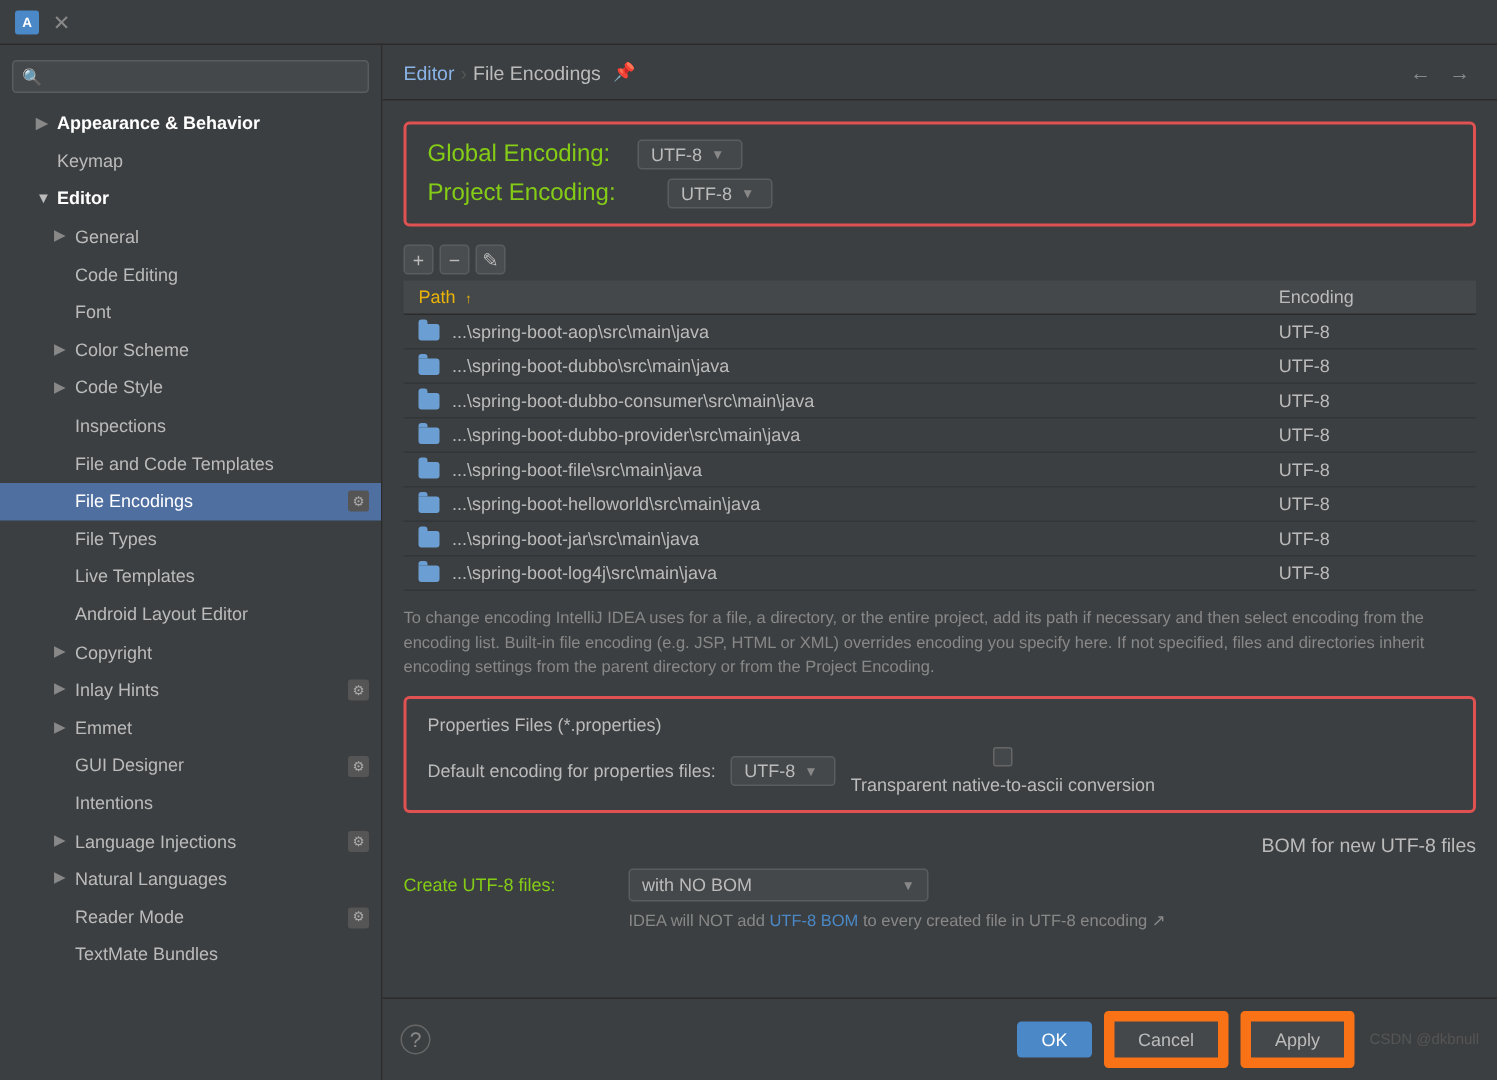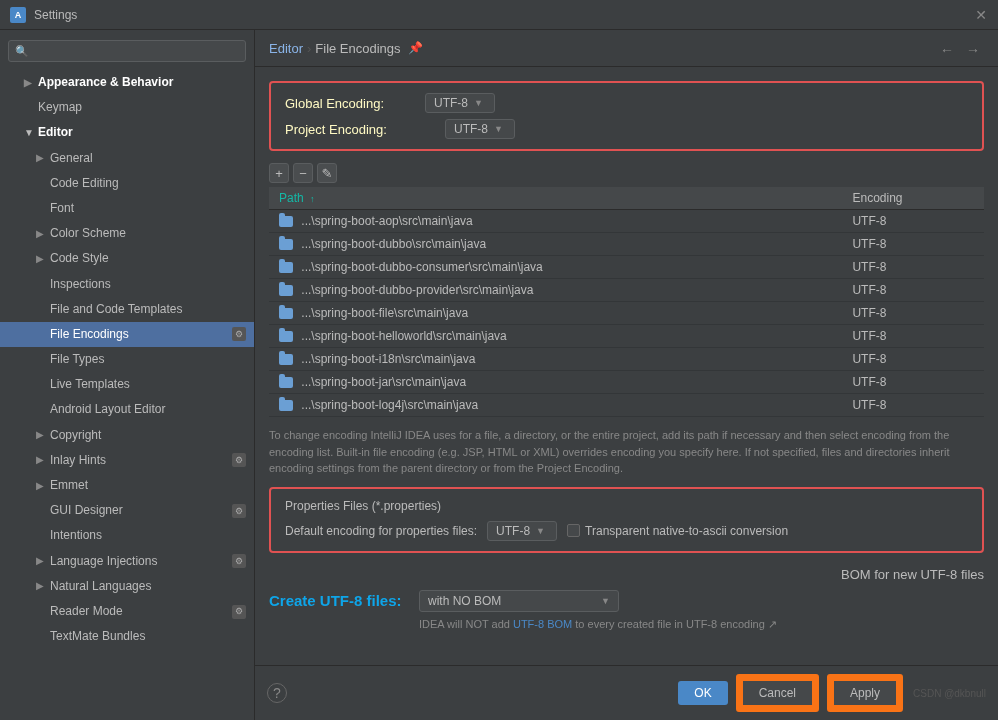--- a/index.html
+++ b/index.html
@@ -172,22 +172,22 @@
       background: #3c3f41;
     }
     .encoding-row {
       display: flex;
       align-items: center;
       margin-bottom: 6px;
     }
     .encoding-row:last-child { margin-bottom: 0; gap: 20px; }
     .encoding-label {
       width: 140px;
-      color: #fef9c3;
-      font-size: 13px;
+      color: #84cc16;
+      font-size: 16px;
     }
     .encoding-select {
       background: #45484a;
       border: 1px solid #5a5d5f;
       border-radius: 3px;
       color: #bbbbbb;
       font-size: 12px;
       padding: 2px 8px;
       display: flex;
       align-items: center;
@@ -222,21 +222,21 @@
       font-size: 12px;
     }
     .encoding-table th {
       background: #45484a;
       color: #bbbbbb;
       text-align: left;
       padding: 4px 10px;
       border-bottom: 1px solid #2b2b2b;
       font-weight: normal;
     }
-    .encoding-table th.sorted { color: #14b8a6; }
+    .encoding-table th.sorted { color: #eab308; }
     .encoding-table td {
       padding: 4px 10px;
       border-bottom: 1px solid #333638;
       color: #bbbbbb;
     }
     .folder-icon {
       display: inline-block;
       width: 14px;
       height: 11px;
       background: #6b9fd4;
@@ -280,20 +280,21 @@
       display: flex;
       align-items: center;
       gap: 10px;
     }
     .props-label { color: #bbbbbb; font-size: 12px; }
     .checkbox-wrapper {
       display: flex;
       align-items: center;
       gap: 5px;
       cursor: pointer;
+      flex-direction: column;
     }
     .checkbox {
       width: 13px;
       height: 13px;
       border: 1px solid #666;
       background: #45484a;
       border-radius: 2px;
     }
     
     .bom-section { margin-top: 14px; }
@@ -303,21 +304,21 @@
       margin-bottom: 8px;
       font-weight: 500;
       text-align: right;
     }
     .bom-row {
       display: flex;
       align-items: center;
       gap: 10px;
       margin-bottom: 6px;
     }
-    .bom-label { color: #0ea5e9; font-size: 15px; width: 140px; font-weight: bold; }
+    .bom-label { color: #84cc16; font-size: 12px; width: 140px; }
     .bom-select {
       background: #45484a;
       border: 1px solid #5a5d5f;
       border-radius: 3px;
       color: #bbbbbb;
       font-size: 12px;
       padding: 3px 8px;
       display: flex;
       align-items: center;
       cursor: pointer;
@@ -379,21 +380,20 @@
     ::-webkit-scrollbar-track { background: #3c3f41; }
     ::-webkit-scrollbar-thumb { background: #555; border-radius: 4px; }
   </style>
 </head>
 <body>
 
 <div class="window">
 
   <div class="title-bar">
     <div class="title-bar-icon">A</div>
-    <span class="title-bar-text">Settings</span>
     <div class="title-bar-close">✕</div>
   </div>
 
   <div class="main-content">
 
     <div class="sidebar">
       <div class="search-box">
         <span class="search-icon">🔍</span>
         <input type="text" placeholder="" style="">
       </div>
@@ -585,27 +585,20 @@
               <tr>
       <td>
         <span class="folder-icon"></span>
         <span>...\spring-boot-helloworld\src\main\java</span>
       </td>
       <td>UTF-8</td>
     </tr>
               <tr>
       <td>
         <span class="folder-icon"></span>
-        <span>...\spring-boot-i18n\src\main\java</span>
-      </td>
-      <td>UTF-8</td>
-    </tr>
-              <tr>
-      <td>
-        <span class="folder-icon"></span>
         <span>...\spring-boot-jar\src\main\java</span>
       </td>
       <td>UTF-8</td>
     </tr>
               <tr>
       <td>
         <span class="folder-icon"></span>
         <span>...\spring-boot-log4j\src\main\java</span>
       </td>
       <td>UTF-8</td>

